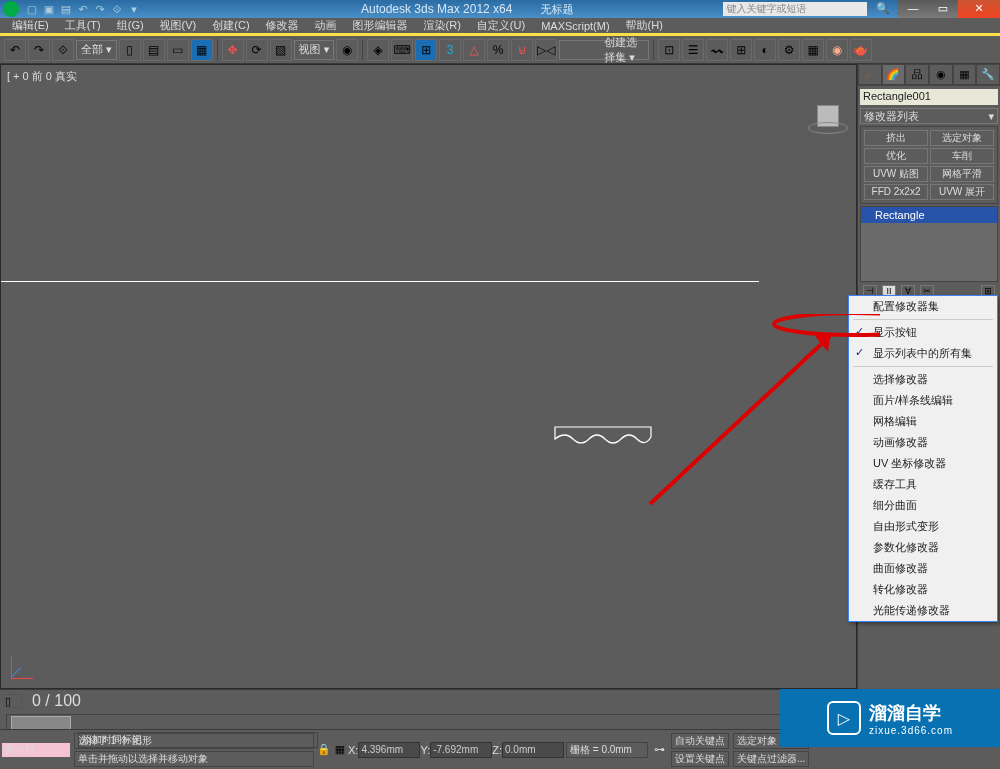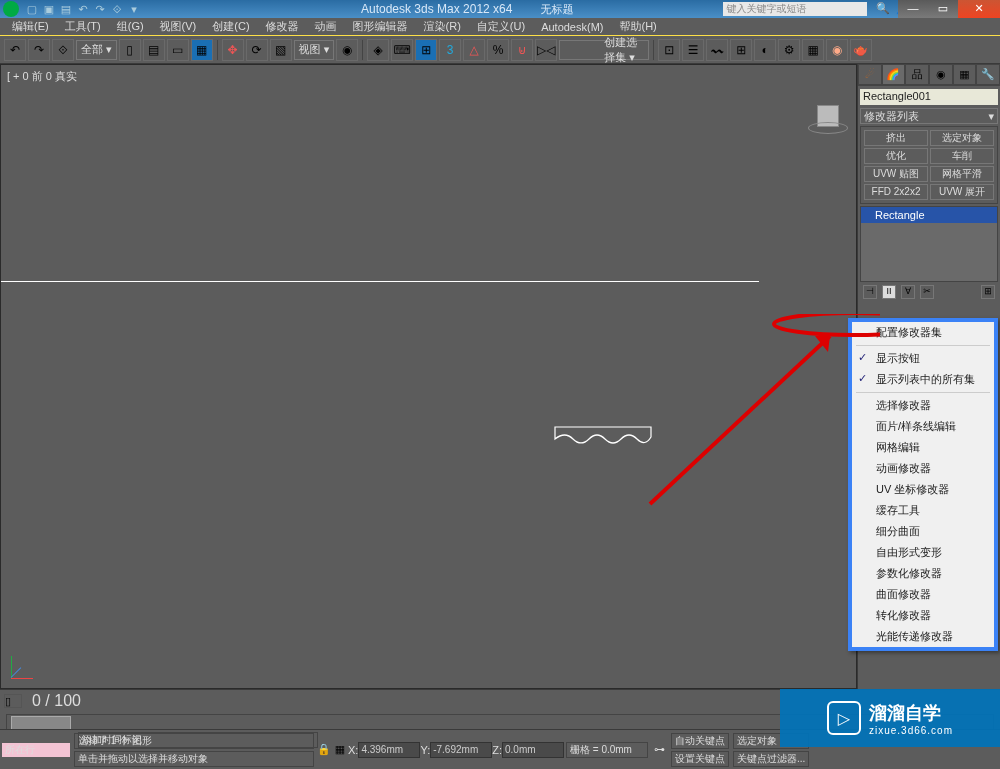--- a/index.html
+++ b/index.html
@@ -13,21 +13,21 @@
 .title-bar .title { margin-left: 220px; color: #d8e8f8; font-size: 12px; }
 .title-bar .doc { margin-left: 28px; color: #d8e8f8; }
 .title-bar .search { margin-left: 150px; background: #e8e8e8; width: 144px; height: 14px; padding: 0 3px; color: #888; font-size: 10px; }
 .title-bar .tb-icons { display: flex; gap: 3px; margin-left: 8px; }
 .title-bar .tb-icons span { width: 16px; height: 14px; color: #acd; text-align: center; }
 .title-bar .win-btns { position: absolute; right: 0; top: 0; display: flex; }
 .title-bar .win-btns span { width: 30px; height: 18px; text-align: center; line-height: 16px; color: #fff; background: linear-gradient(#5a5a5a,#7a7a7a); }
 .title-bar .win-btns span.close { background: linear-gradient(#c53,#e42); width: 42px; }
 
 
-.menu-bar { height: 18px; background: #5c5c5c; display: flex; align-items: center; padding: 0 4px; gap: 0; border-bottom: 1px solid #fde047; }
+.menu-bar { height: 18px; background: #5c5c5c; display: flex; align-items: center; padding: 0 4px; gap: 0; border-bottom: 3px solid #fde047; }
 .menu-bar span { color: #ddd; padding: 2px 8px; font-size: 11px; }
 
 
 .main-toolbar { height: 28px; background: #5c5c5c; display: flex; align-items: center; padding: 0 4px; gap: 2px; border-bottom: 1px solid #3a3a3a; }
 .main-toolbar .tb-btn { width: 22px; height: 22px; background: #5c5c5c; border: 1px solid #6a6a6a; display: flex; align-items: center; justify-content: center; font-size: 12px; }
 .main-toolbar .sep { width: 1px; height: 20px; background: #444; margin: 0 2px; }
 .main-toolbar .dd { height: 20px; background: #5c5c5c; border: 1px solid #777; color: #ddd; padding: 0 4px; display: flex; align-items: center; }
 
 
 .viewport-area { position: absolute; top: 64px; left: 0; width: 857px; height: 625px; background: #5c5c5c; border: 1px solid #2a2a2a; }
@@ -49,21 +49,21 @@
 .cmd-name { margin: 3px 2px; height: 16px; background: #e8e8d8; padding: 1px 3px; font-size: 11px; color: #222; }
 .cmd-mod-dd { margin: 2px 2px; height: 16px; background: #5c5c5c; border: 1px solid #777; color: #ddd; display: flex; align-items: center; padding: 0 3px; font-size: 11px; }
 .mod-btn-grid { margin: 2px; display: grid; grid-template-columns: 1fr 1fr; gap: 2px; padding: 3px; border: 1px solid #444; }
 .mod-btn-grid span { height: 16px; background: #5c5c5c; border: 1px solid #777; color: #ddd; text-align: center; font-size: 10px; line-height: 14px; }
 .mod-stack { margin: 2px; height: 76px; background: #6a6a6a; border: 1px solid #444; }
 .mod-stack .item { background: #2754A8; color: #fff; padding: 2px 14px; font-size: 11px; }
 .mod-stack-bar { margin: 2px; height: 16px; display: flex; align-items: center; gap: 5px; padding: 0 3px; }
 .mod-stack-bar span { width: 14px; height: 14px; border: 1px solid #777; font-size: 9px; text-align: center; }
 
 
-.context-menu { position: absolute; top: 318px; left: 848px; width: 150px; background: #f0f0f0; border: 4px solid #3b82f6; box-shadow: 2px 2px 4px rgba(0,0,0,.4); z-index: 100; }
+.context-menu { position: absolute; top: 295px; left: 848px; width: 150px; background: #f0f0f0; border: 1px solid #3b82f6; box-shadow: 2px 2px 4px rgba(0,0,0,.4); z-index: 100; }
 .context-menu .item { padding: 3px 8px 3px 24px; font-size: 11px; color: #222; position: relative; }
 .context-menu .sep { height: 1px; background: #ccc; margin: 2px 4px; }
 .context-menu .check::before { content: "✓"; position: absolute; left: 6px; color: #227; }
 
 
 .arrow-annot { position: absolute; top: 314px; left: 620px; width: 260px; height: 200px; z-index: 200; pointer-events: none; }
 
 
 .timeline { position: absolute; top: 689px; left: 0; width: 1000px; height: 40px; background: #5c5c5c; border-top: 1px solid #3a3a3a; }
 .time-info { padding: 2px 6px; color: #ddd; font-size: 16px; }
@@ -121,21 +121,21 @@
   <span>编辑(E)</span>
   <span>工具(T)</span>
   <span>组(G)</span>
   <span>视图(V)</span>
   <span>创建(C)</span>
   <span>修改器</span>
   <span>动画</span>
   <span>图形编辑器</span>
   <span>渲染(R)</span>
   <span>自定义(U)</span>
-  <span>Autodesk(M)</span>
+  <span>MAXScript(M)</span>
   <span>帮助(H)</span>
 </div>
 
 <div class="main-toolbar">
   <div class="tb-btn">↶</div>
   <div class="tb-btn">↷</div>
   <div class="tb-btn">⟐</div>
   <div class="dd">全部 ▾</div>
   <div class="tb-btn">▯</div>
   <div class="tb-btn">▤</div>

